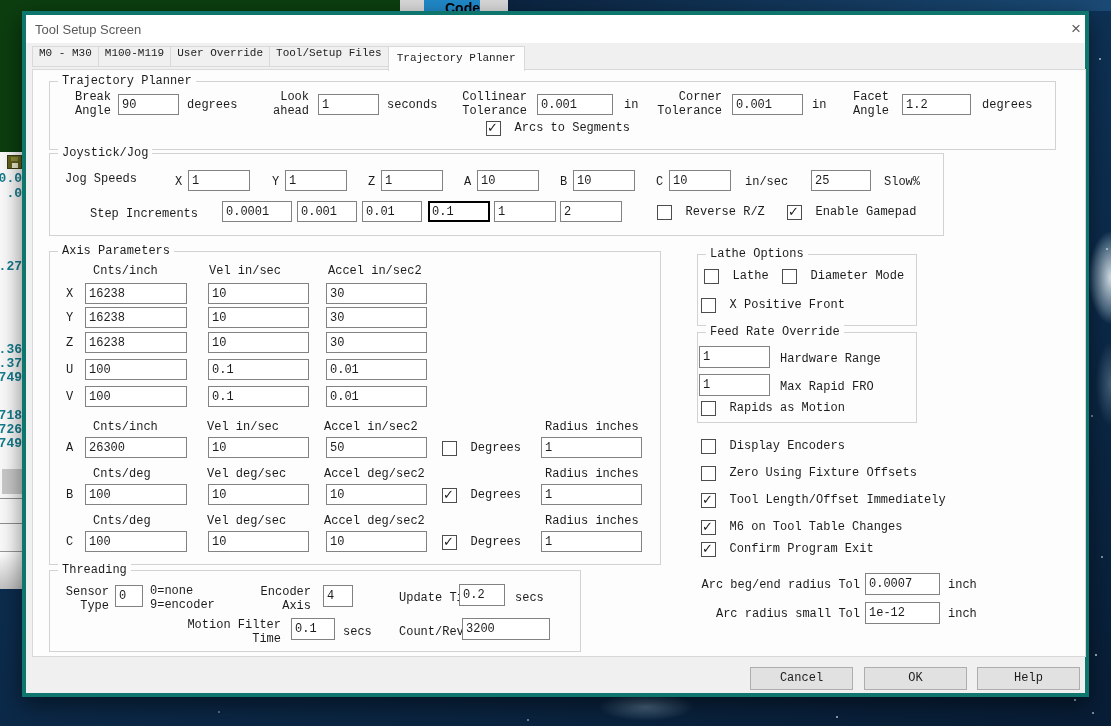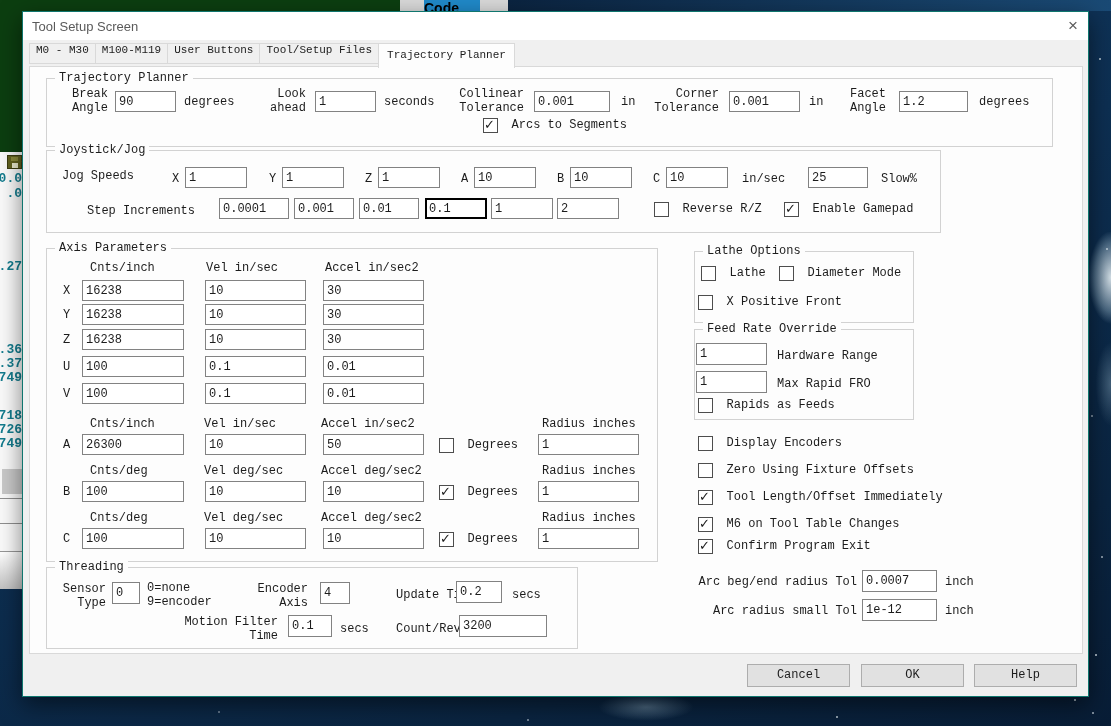--- a/index.html
+++ b/index.html
@@ -10,42 +10,42 @@
   html,body{margin:0;padding:0}
   body{
     width:1111px;height:726px;overflow:hidden;position:relative;
     background:linear-gradient(160deg,#123a61 0%,#0d2f52 45%,#0a2440 80%,#081d36 100%);
     font-family:var(--mono);
   }
   .abs{position:absolute}
   
   .greenwin{left:0;top:0;width:411px;height:152px;background:#0c3e10;border-right:1px solid #0a2f0c}
   .graytab{left:400px;top:0;width:108px;height:11px;background:#d9d9d9}
-  .codebtn{left:424px;top:0;width:56px;height:11px;background:#2089c9;overflow:hidden;text-align:left}
+  .codebtn{left:424px;top:0;width:56px;height:11px;background:#2089c9;overflow:hidden;text-align:right}
   .codebtn span{display:inline-block;margin-top:-9px;font:bold 14px var(--sans);color:#000}
   .topnavy{left:508px;top:0;width:603px;height:11px;background:linear-gradient(90deg,#0b2440,#1a4a75)}
   .lstrip{left:0;top:152px;width:22px;height:436px;background:#fafafa}
   .floppy{left:7px;top:155px;width:13px;height:12px;background:#61611f;border:1px solid #3c3c10}
   .floppy::before{content:"";position:absolute;left:3px;top:1px;width:7px;height:4px;background:#8a8a3a}
   .floppy::after{content:"";position:absolute;left:4px;bottom:0;width:6px;height:5px;background:#e9e9cd}
   .sbadge{left:21px;top:154px;font:bold 11px var(--mono);color:#8aa32a}
   .droval{width:50px;text-align:right;font:bold 13px var(--mono);color:#137c8e;white-space:nowrap}
   .lblock{left:2px;top:469px;width:20px;height:25px;background:#c9c9c9}
   .lline{left:0;width:22px;height:1px;background:#8f8f8f}
   .lgrad{left:0;top:551px;width:22px;height:37px;background:linear-gradient(#ffffff,#c2c2c2);border-top:1px solid #979797}
   .swirl{right:0;top:232px;width:26px;height:130px;
     background:radial-gradient(ellipse 30px 62px at 100% 35%,rgba(228,238,243,.92),rgba(168,196,212,.38) 55%,transparent 75%)}
   .swirl2{right:0;top:340px;width:22px;height:110px;
     background:radial-gradient(ellipse 22px 60px at 100% 40%,rgba(170,200,215,.35),transparent 70%)}
   .smudge{left:598px;top:693px;width:96px;height:28px;
     background:radial-gradient(ellipse at center,rgba(150,182,203,.45),transparent 70%)}
   .star{width:2px;height:2px;background:#e8f2f8;border-radius:50%}
   
   .dialog{left:22px;top:11px;width:1067px;height:686px;background:#f0f0f0;
-    border:1px solid #0f766e;box-shadow:0 8px 22px rgba(0,0,0,.5);box-sizing:border-box}
+    border:4px solid #0f766e;box-shadow:0 8px 22px rgba(0,0,0,.5);box-sizing:border-box}
   .titlebar{left:0;top:0;width:100%;height:28px;background:#ffffff}
   .title{left:9px;top:7px;font:13px var(--sans);color:#5a5a5a;white-space:nowrap}
   .close{left:1038px;top:4px;width:24px;height:20px;text-align:center;font:17px/20px var(--sans);color:#5c5c5c;cursor:default}
   
   .tabs{left:6px;top:31px;display:flex;align-items:flex-start;z-index:3}
   .tab{height:21px;line-height:21px;padding:0 6px;background:#f0f0f0;border:1px solid #d9d9d9;
     margin-right:-1px;font:11px var(--mono);color:var(--ink);white-space:nowrap;box-sizing:border-box}
   .tab.active{height:25px;line-height:23px;padding:0 8px;background:#fdfdfd;margin-bottom:-1px;position:relative;z-index:4;border-bottom:none}
   .page{left:6px;top:54px;width:1054px;height:588px;background:#fdfdfd;border:1px solid #d9d9d9;box-sizing:border-box}
   
@@ -105,21 +105,21 @@
 <div class="abs star" style="left:218px;top:711px;opacity:.5"></div>
 
 <div class="abs dialog">
   <div class="abs titlebar"></div>
   <div class="abs title">Tool Setup Screen</div>
   <div class="abs close">×</div>
 
   <div class="tabs abs">
     <div class="tab">M0 - M30</div>
     <div class="tab">M100-M119</div>
-    <div class="tab">User Buttons</div>
+    <div class="tab">User Override</div>
     <div class="tab">Tool/Setup Files</div>
     <div class="tab active">Trajectory Planner</div>
   </div>
 
   <div class="abs page">
 
     <div class="grp" style="left:16px;top:11px;width:1005px;height:67px">
       <div class="cap">Trajectory Planner</div>
     </div>
     <div class="lb c" style="left:32px;top:20px;width:46px">Break
@@ -274,21 +274,21 @@
 
     <div class="grp" style="left:664px;top:262px;width:218px;height:89px">
       <div class="cap">Feed Rate Override</div>
     </div>
     <input class="inp" style="left: 666px; top: 276px; width: 71px; height: 22px;" value="1">
     <div class="lb" style="left:747px;top:282px">Hardware Range</div>
     <input class="inp" style="left: 666px; top: 304px; width: 71px; height: 22px;" value="1">
     <div class="lb" style="left:747px;top:310px">Max Rapid FRO</div>
     <div class="cbrow" style="left:668px;top:331px">
       <span class="cb"></span>
-      <span class="cbl">Rapids as Feeds</span>
+      <span class="cbl">Rapids as Motion</span>
     </div>
 
     <div class="cbrow" style="left:668px;top:369px">
       <span class="cb"></span>
       <span class="cbl">Display Encoders</span>
     </div>
     <div class="cbrow" style="left:668px;top:423px">
       <span class="cb on"></span>
       <span class="cbl">Tool Length/Offset Immediately</span>
     </div>

